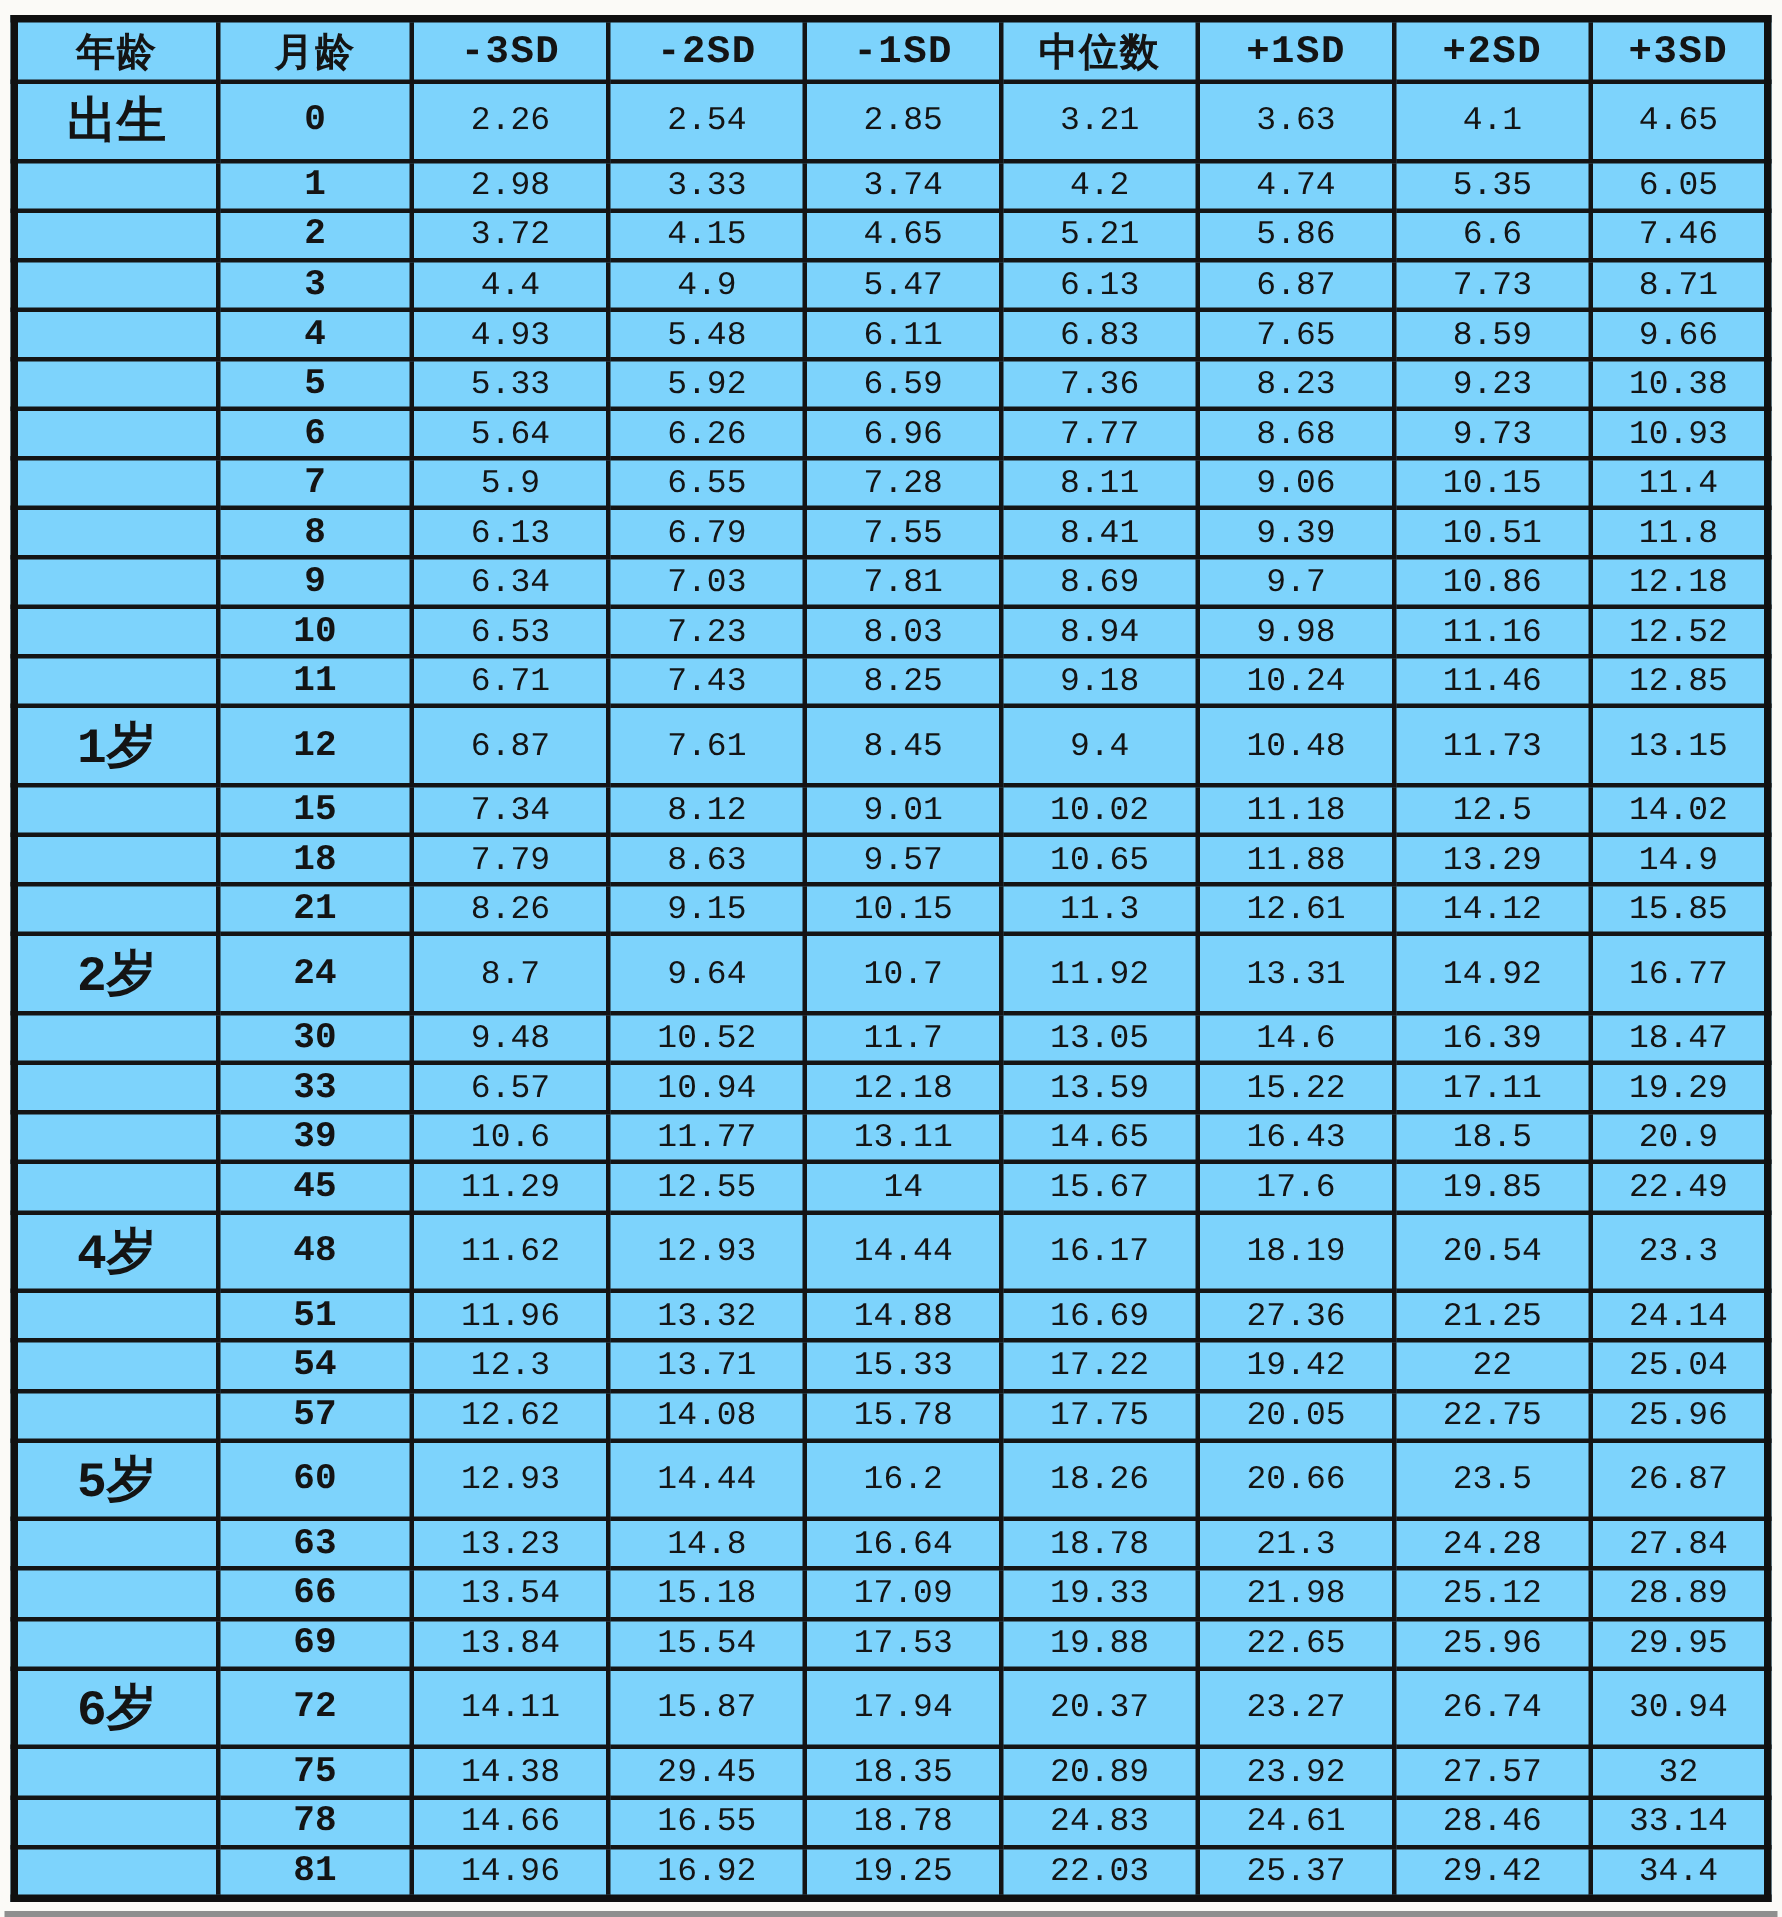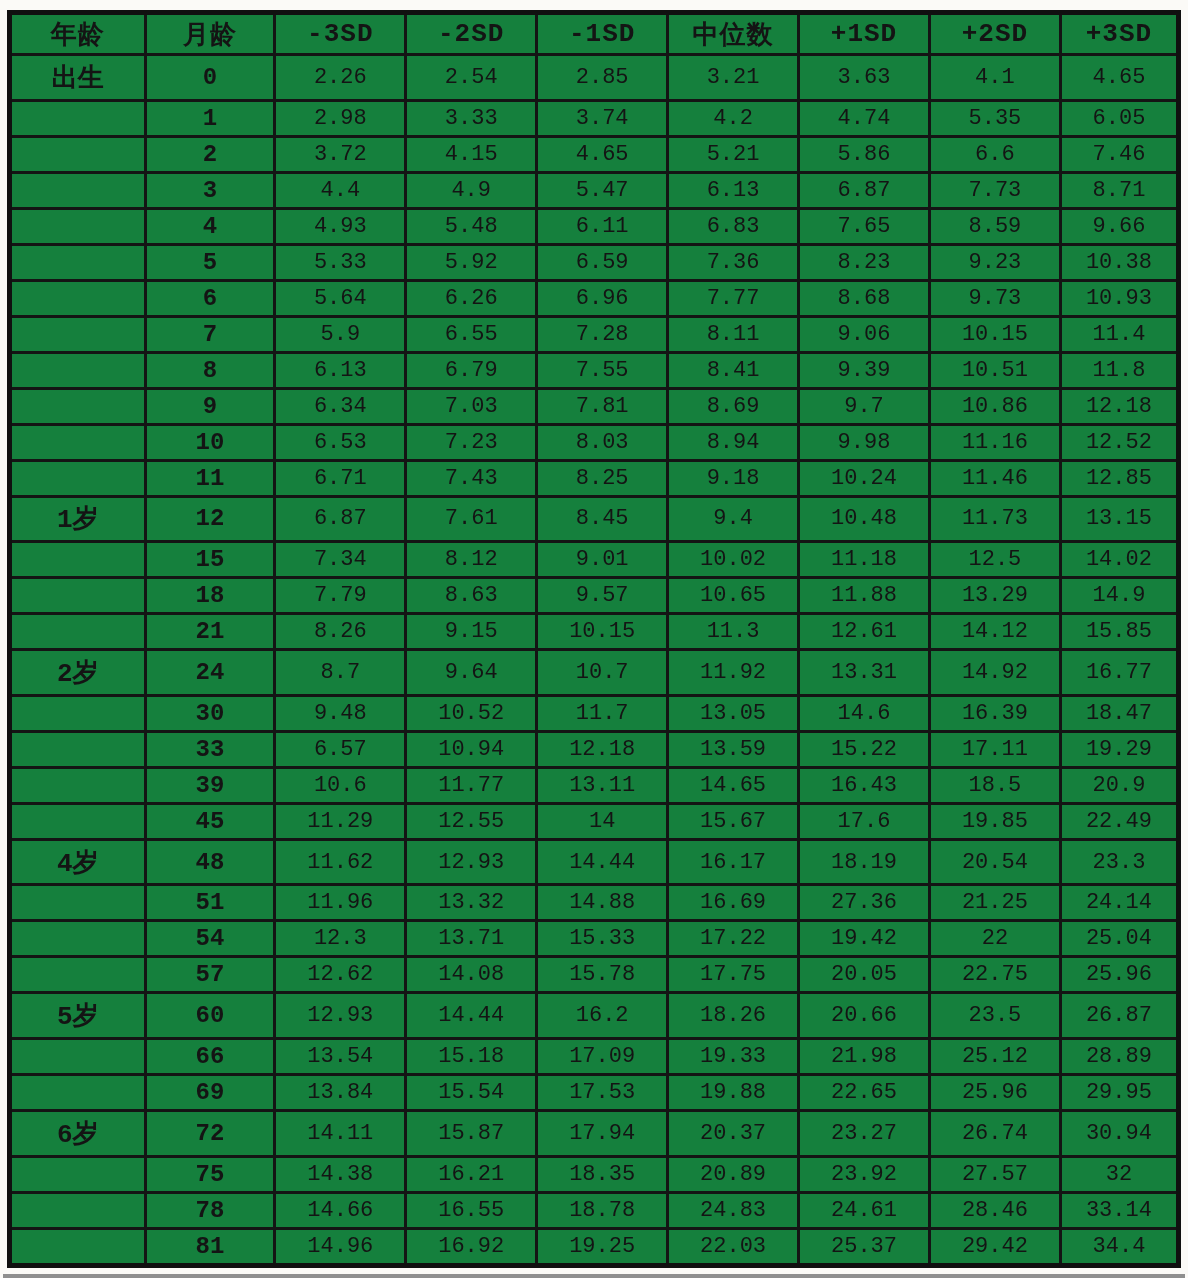--- a/index.html
+++ b/index.html
@@ -20,21 +20,21 @@
     left: 7px;
     top: 10px;
     width: 1174px;
     height: 1258px;
   }
   table.growth {
     width: 100%;
     height: 100%;
     border-collapse: collapse;
     table-layout: fixed;
-    background: #15803d;
+    background: #7dd3fc;
     border: 5px solid #101010;
   }
   table.growth th,
   table.growth td {
     border: 3px solid #141414;
     text-align: center;
     vertical-align: middle;
     color: #141414;
     padding: 0;
     overflow: hidden;
@@ -46,21 +46,21 @@
   table.growth th {
     font-size: 26px;
     font-weight: bold;
     letter-spacing: 1px;
   }
   table.growth td {
     font-size: 22px;
     font-weight: normal;
   }
   table.growth td.age {
-    font-size: 26px;
+    font-size: 33px;
     font-weight: bold;
     font-family: Liberation Mono, monospace;
   }
   table.growth td.month {
     font-size: 24px;
     font-weight: bold;
   }
   .bottom-strip {
     position: absolute;
     left: 3px;
@@ -387,20 +387,31 @@
             <td class="val">12.93</td>
             <td class="val">14.44</td>
             <td class="val">16.2</td>
             <td class="val">18.26</td>
             <td class="val">20.66</td>
             <td class="val">23.5</td>
             <td class="val">26.87</td>
           </tr>
           <tr>
             <td class="age"></td>
+            <td class="month">63</td>
+            <td class="val">13.23</td>
+            <td class="val">14.8</td>
+            <td class="val">16.64</td>
+            <td class="val">18.78</td>
+            <td class="val">21.3</td>
+            <td class="val">24.28</td>
+            <td class="val">27.84</td>
+          </tr>
+          <tr>
+            <td class="age"></td>
             <td class="month">66</td>
             <td class="val">13.54</td>
             <td class="val">15.18</td>
             <td class="val">17.09</td>
             <td class="val">19.33</td>
             <td class="val">21.98</td>
             <td class="val">25.12</td>
             <td class="val">28.89</td>
           </tr>
           <tr>
@@ -422,21 +433,21 @@
             <td class="val">17.94</td>
             <td class="val">20.37</td>
             <td class="val">23.27</td>
             <td class="val">26.74</td>
             <td class="val">30.94</td>
           </tr>
           <tr>
             <td class="age"></td>
             <td class="month">75</td>
             <td class="val">14.38</td>
-            <td class="val">16.21</td>
+            <td class="val">29.45</td>
             <td class="val">18.35</td>
             <td class="val">20.89</td>
             <td class="val">23.92</td>
             <td class="val">27.57</td>
             <td class="val">32</td>
           </tr>
           <tr>
             <td class="age"></td>
             <td class="month">78</td>
             <td class="val">14.66</td>

